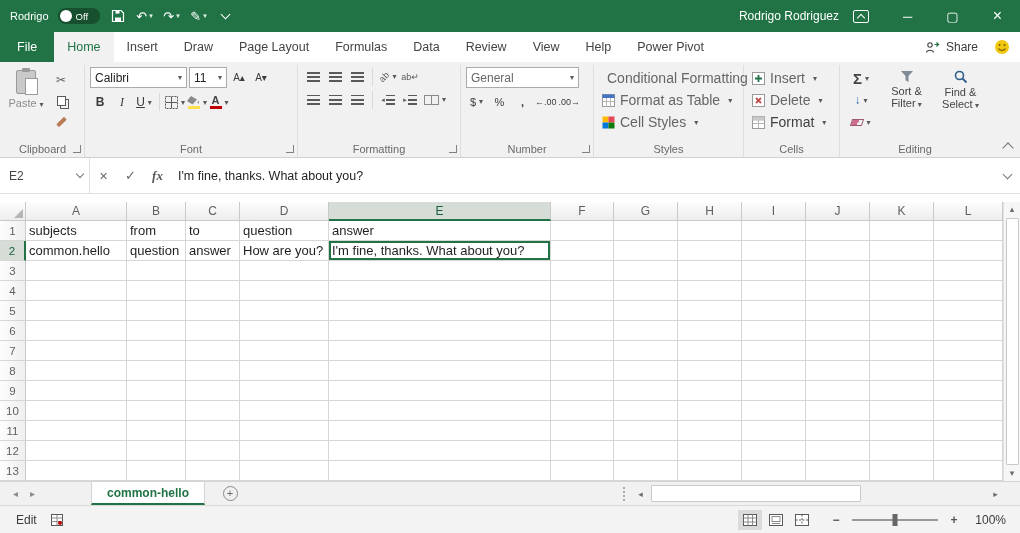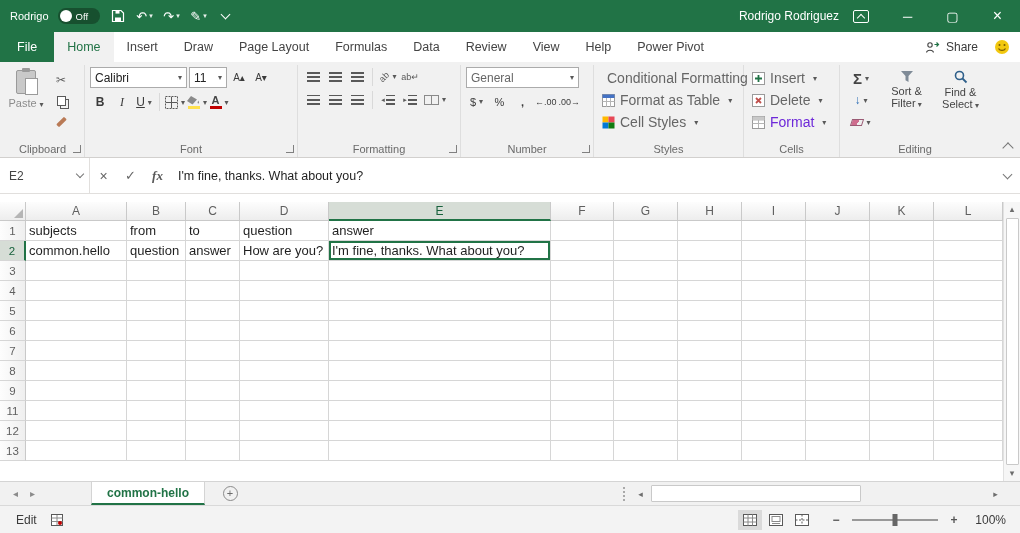--- a/index.html
+++ b/index.html
@@ -386,21 +386,21 @@
         </svg>
       <span>Insert</span>
     </div>
     <div class="srow dd">
       <svg width="13" height="13" viewBox="0 0 13 13">
           <rect x="0.5" y="0.5" width="12" height="12" fill="#fff" stroke="#9a9a9a"></rect>
           <path d="M4 4l5 5M9 4l-5 5" stroke="#c0504d" stroke-width="1.8"></path>
         </svg>
       <span>Delete</span>
     </div>
-    <div class="srow dd" style="color:#6d28d9">
+    <div class="srow dd" style="color:#404040">
       <svg width="13" height="13" viewBox="0 0 13 13">
           <rect x="0.5" y="0.5" width="12" height="12" fill="#fff" stroke="#9a9a9a"></rect>
           <path d="M0.5 4h12M0.5 7.5h12M6.5 1v11" stroke="#b5b5b5"></path>
           <rect x="0.5" y="0.5" width="12" height="3.5" fill="#c9c9c9"></rect>
         </svg>
       <span>Format</span>
     </div>
     <div class="glabel">Cells</div>
   </div>
 
@@ -601,20 +601,35 @@
         <div class="g-cell" style="width: 222px;"></div>
         <div class="g-cell" style="width: 63px;"></div>
         <div class="g-cell" style="width: 64px;"></div>
         <div class="g-cell" style="width: 64px;"></div>
         <div class="g-cell" style="width: 64px;"></div>
         <div class="g-cell" style="width: 64px;"></div>
         <div class="g-cell" style="width: 64px;"></div>
         <div class="g-cell" style="width: 69px;"></div>
       </div>
       <div class="g-row">
+        <div class="row-h">10</div>
+        <div class="g-cell" style="width: 101px;"></div>
+        <div class="g-cell" style="width: 59px;"></div>
+        <div class="g-cell" style="width: 54px;"></div>
+        <div class="g-cell" style="width: 89px;"></div>
+        <div class="g-cell" style="width: 222px;"></div>
+        <div class="g-cell" style="width: 63px;"></div>
+        <div class="g-cell" style="width: 64px;"></div>
+        <div class="g-cell" style="width: 64px;"></div>
+        <div class="g-cell" style="width: 64px;"></div>
+        <div class="g-cell" style="width: 64px;"></div>
+        <div class="g-cell" style="width: 64px;"></div>
+        <div class="g-cell" style="width: 69px;"></div>
+      </div>
+      <div class="g-row">
         <div class="row-h">11</div>
         <div class="g-cell" style="width: 101px;"></div>
         <div class="g-cell" style="width: 59px;"></div>
         <div class="g-cell" style="width: 54px;"></div>
         <div class="g-cell" style="width: 89px;"></div>
         <div class="g-cell" style="width: 222px;"></div>
         <div class="g-cell" style="width: 63px;"></div>
         <div class="g-cell" style="width: 64px;"></div>
         <div class="g-cell" style="width: 64px;"></div>
         <div class="g-cell" style="width: 64px;"></div>

